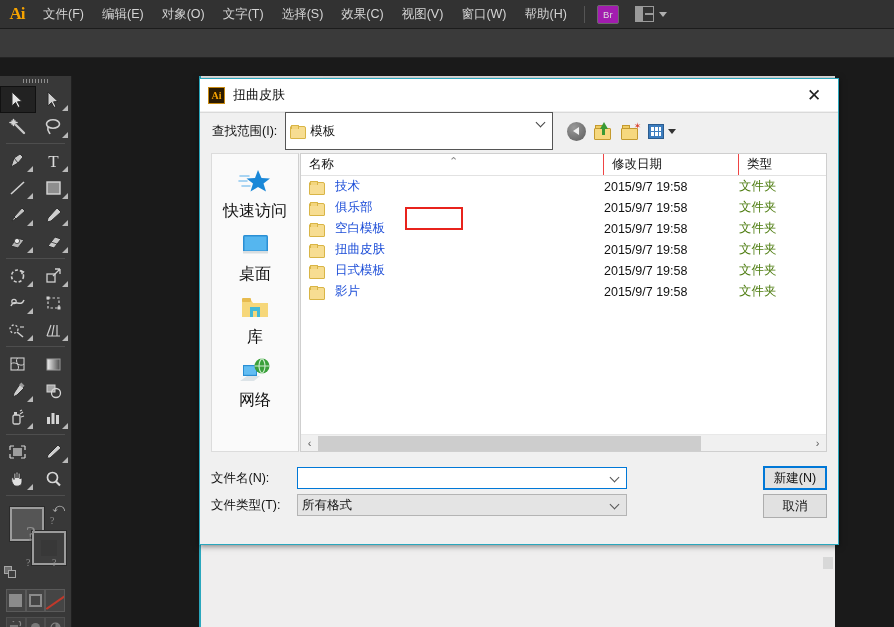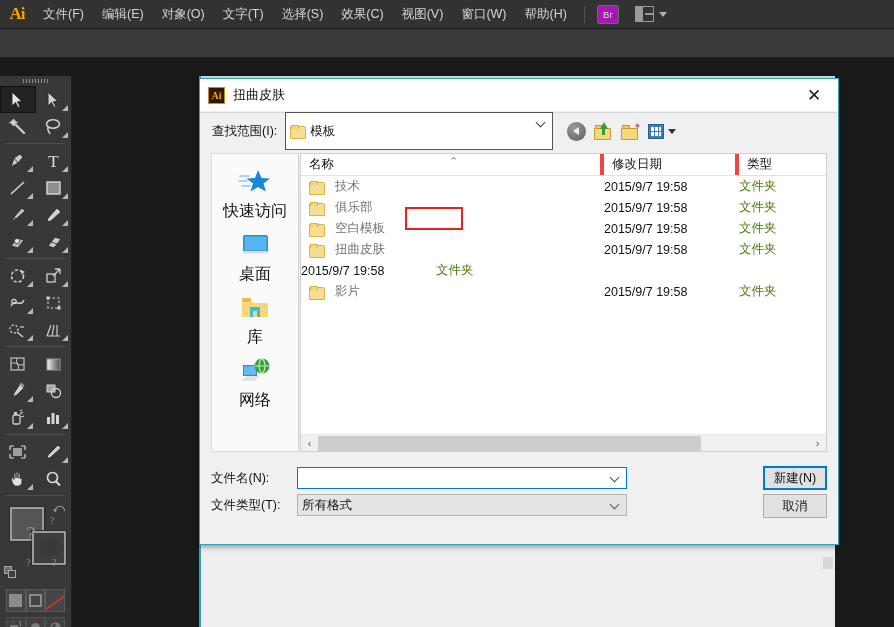--- a/index.html
+++ b/index.html
@@ -169,31 +169,31 @@
     align-items:center; justify-content:center; gap:2px; }
   .place-label { font-size:16px; color:#111; }
   .place-ico { width:38px; height:34px; display:flex; align-items:center; justify-content:center; }
 
   
   .filelist { position:absolute; left:100px; top:40px; right:11px; bottom:92px;
     background:#fff; border:1px solid #cfcfcf; }
   .fl-head { height:22px; background:#fff; border-bottom:1px solid #e2e2e2;
     display:flex; position:relative; }
   .fl-th { font-size:12.5px; color:#111; display:flex; align-items:center; padding-left:8px;
-    border-right:4px solid #ef4444; position:relative; }
+    border-right:1px solid #ef4444; position:relative; }
   .fl-th.c1 { width:303px; }
   .fl-th.c2 { width:135px; }
   .fl-th.c3 { flex:1; border-right:0; }
   .sortmark { position:absolute; left:148px; top:1px; color:#888; font-size:11px; }
   .fl-rows { position:absolute; left:0; top:22px; right:0; bottom:18px; overflow:hidden; }
   .fl-row { height:21px; display:flex; align-items:center; }
   .fl-name { width:303px; display:flex; align-items:center; padding-left:8px; }
   .fl-date { width:135px; font-size:12.5px; color:#111; }
   .fl-type { flex:1; font-size:12.5px; color:#4d7c0f; }
-  .fl-txt { font-size:12.5px; color:#737373; margin-left:6px; }
+  .fl-txt { font-size:12.5px; color:#1d4ed8; margin-left:6px; }
   .hscroll { position:absolute; left:0; right:0; bottom:0; height:17px; background:#f0f0f0;
     border-top:1px solid #e8e8e8; display:flex; align-items:center; }
   .hs-btn { width:17px; height:17px; display:flex; align-items:center; justify-content:center;
     color:#5a5a5a; font-size:11px; }
   .hs-track { flex:1; height:17px; position:relative; }
   .hs-thumb { position:absolute; left:0; top:1px; height:15px; width:78%; background:#cdcdcd; }
 
   
   .annot { position:absolute; left:104px; top:53px; width:58px; height:23px;
     border:2px solid #e8231c; pointer-events:none; z-index:6; }
@@ -639,20 +639,24 @@
           </div>
           <div class="fl-row">
             <div class="fl-name">
               <div class="folder-ico"></div>
               <span class="fl-txt">扭曲皮肤</span>
             </div>
             <div class="fl-date">2015/9/7 19:58</div>
             <div class="fl-type">文件夹</div>
           </div>
           <div class="fl-row">
+            <div class="fl-name">
+              <div class="folder-ico"></div>
+              <span class="fl-txt">日式模板</span>
+            </div>
             <div class="fl-date">2015/9/7 19:58</div>
             <div class="fl-type">文件夹</div>
           </div>
           <div class="fl-row">
             <div class="fl-name">
               <div class="folder-ico"></div>
               <span class="fl-txt">影片</span>
             </div>
             <div class="fl-date">2015/9/7 19:58</div>
             <div class="fl-type">文件夹</div>

